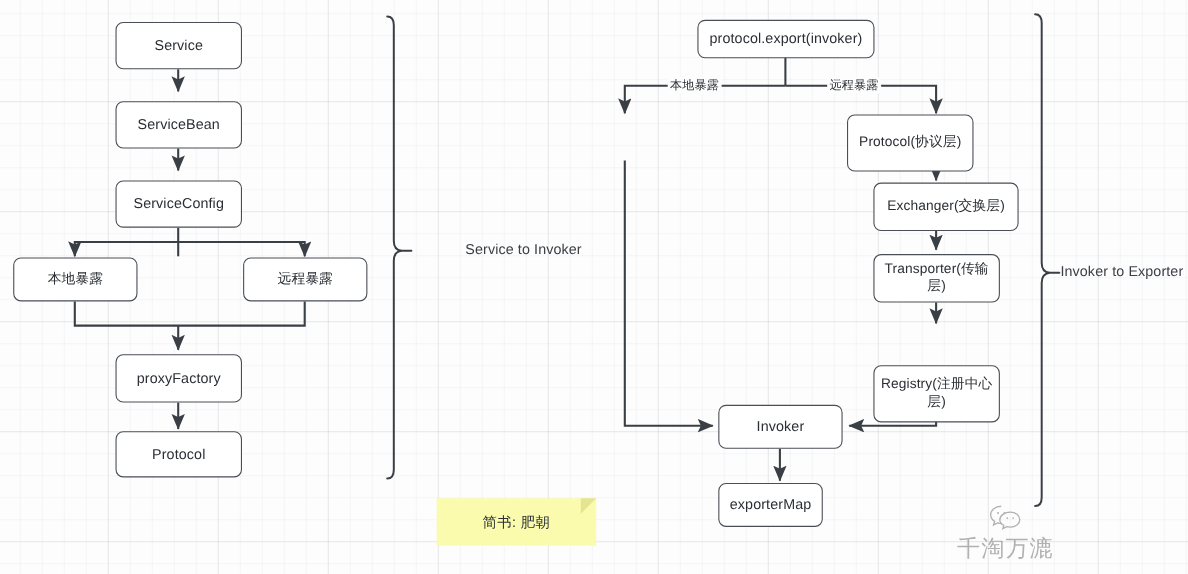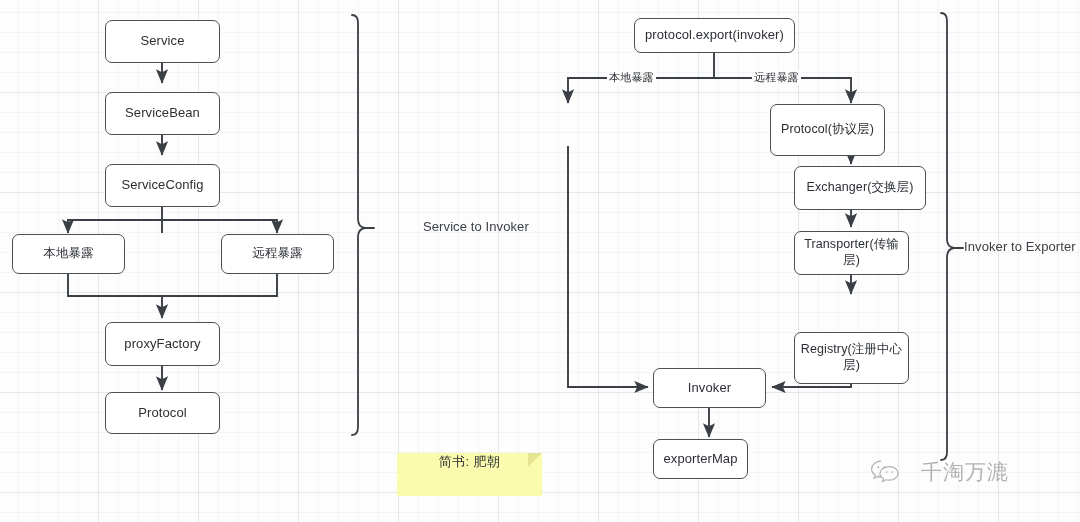--- a/index.html
+++ b/index.html
@@ -60,36 +60,37 @@
     color: #3a3f45;
     white-space: nowrap;
     letter-spacing: 0.1px;
   }
   .sticky {
     position: absolute;
     background: #fbfbad;
     color: #2b2f34;
     font-size: 13px;
     display: flex;
-    align-items: flex-start;
+    align-items: center;
     justify-content: center;
     letter-spacing: 0.4px;
   }
   .sticky-fold {
     position: absolute;
     width: 0; height: 0;
     border-left: 14px solid #e4e493;
     border-bottom: 14px solid transparent;
   }
   .watermark {
     position: absolute;
     display: flex;
     align-items: center;
-    gap: 21px;
+    gap: 0;
     opacity: 0.42;
+    flex-direction: column;
   }
   .watermark-text {
     font-size: 21px;
     color: #4a4a4a;
     letter-spacing: 1px;
     font-family: "DejaVu Sans", sans-serif;
   }
   .wechat-icon { display: block; }
 </style>
 </head>

